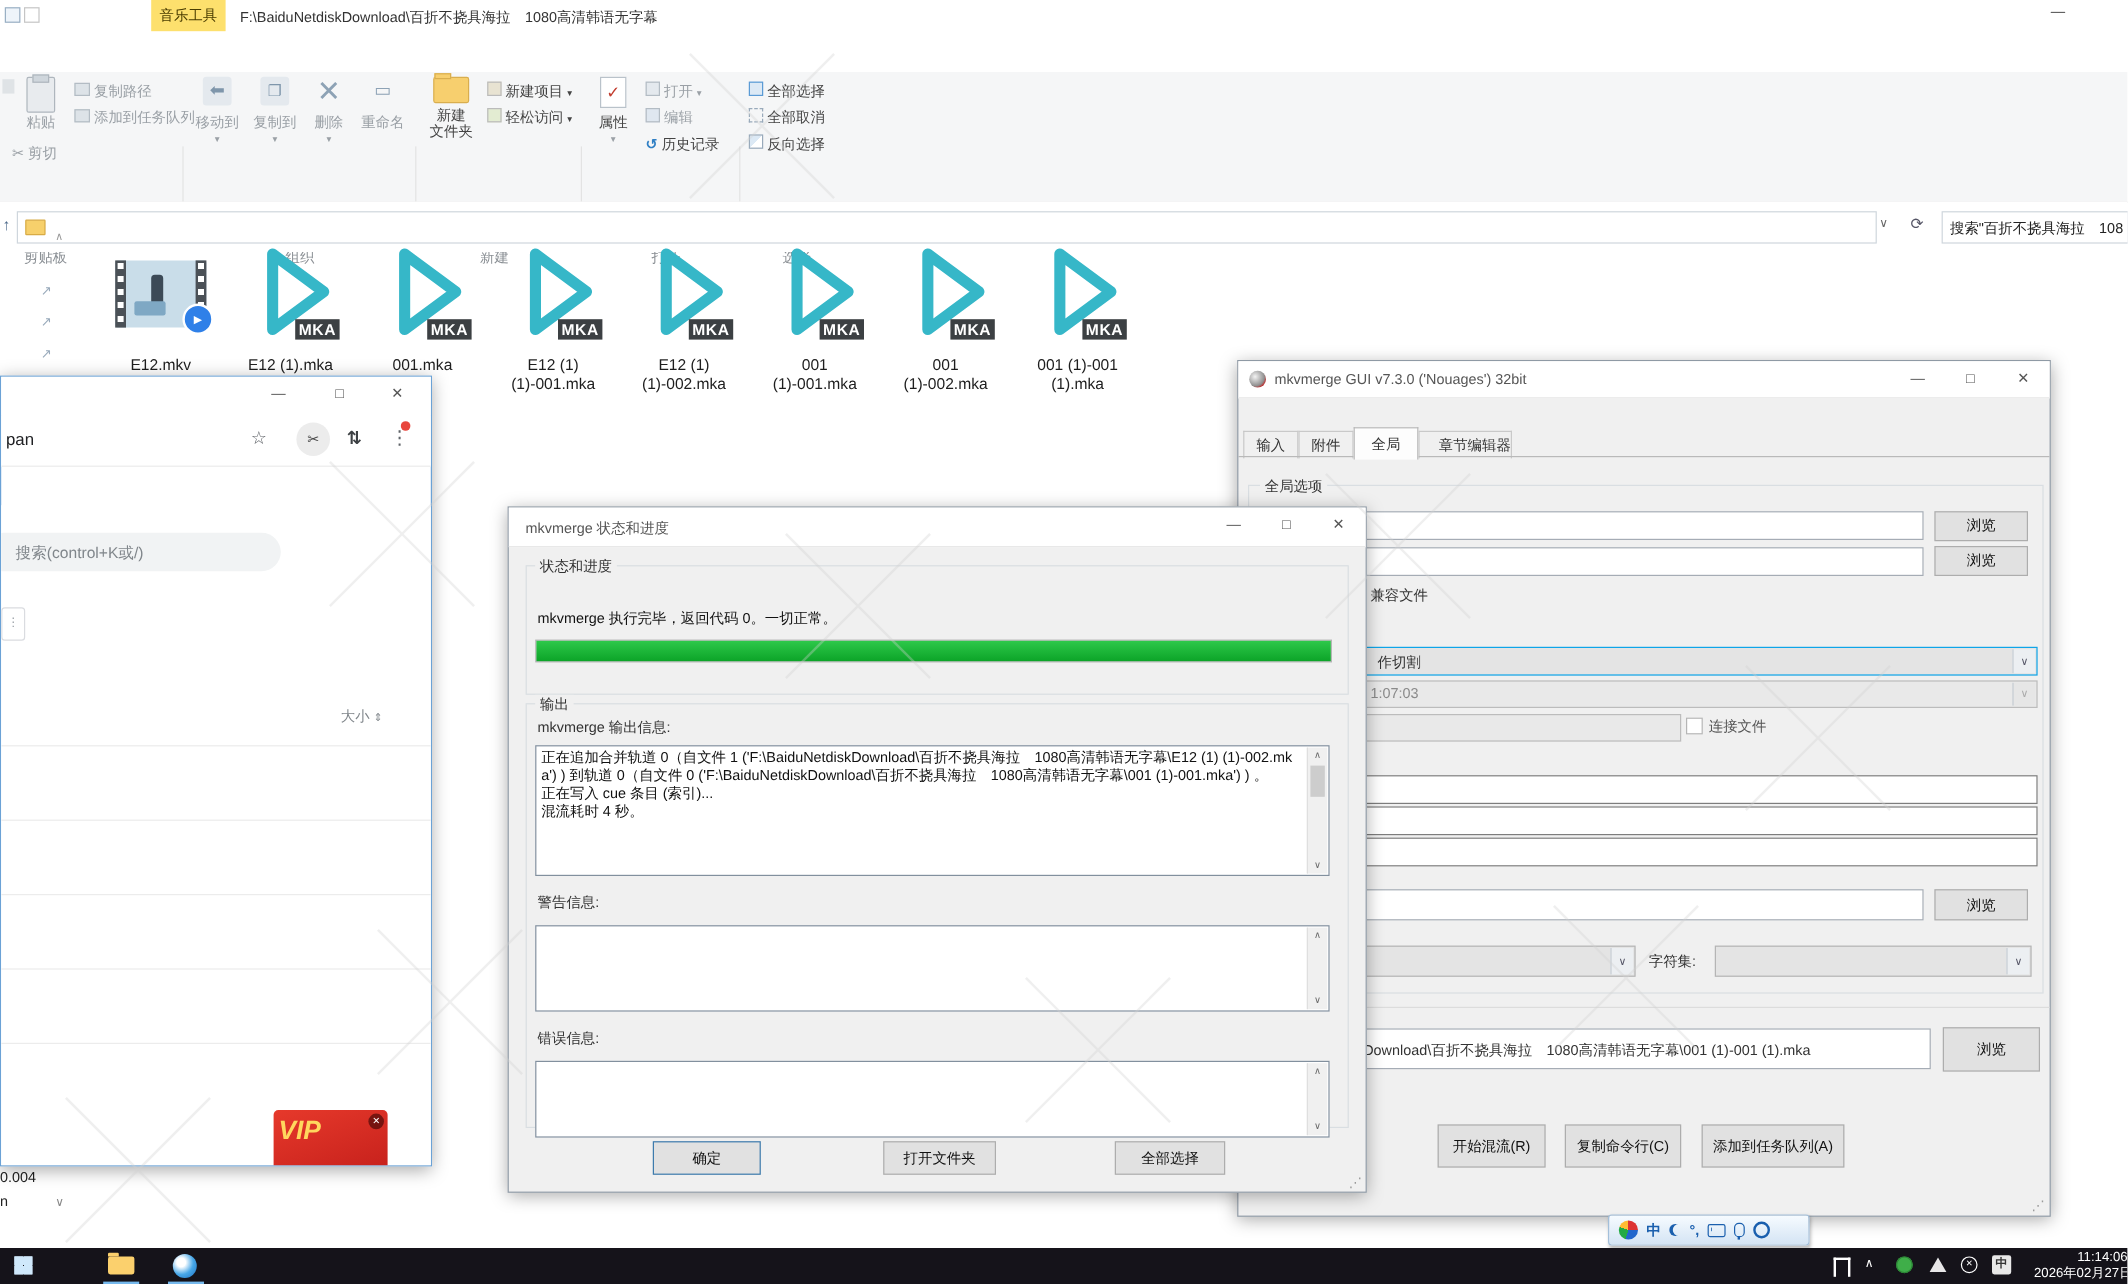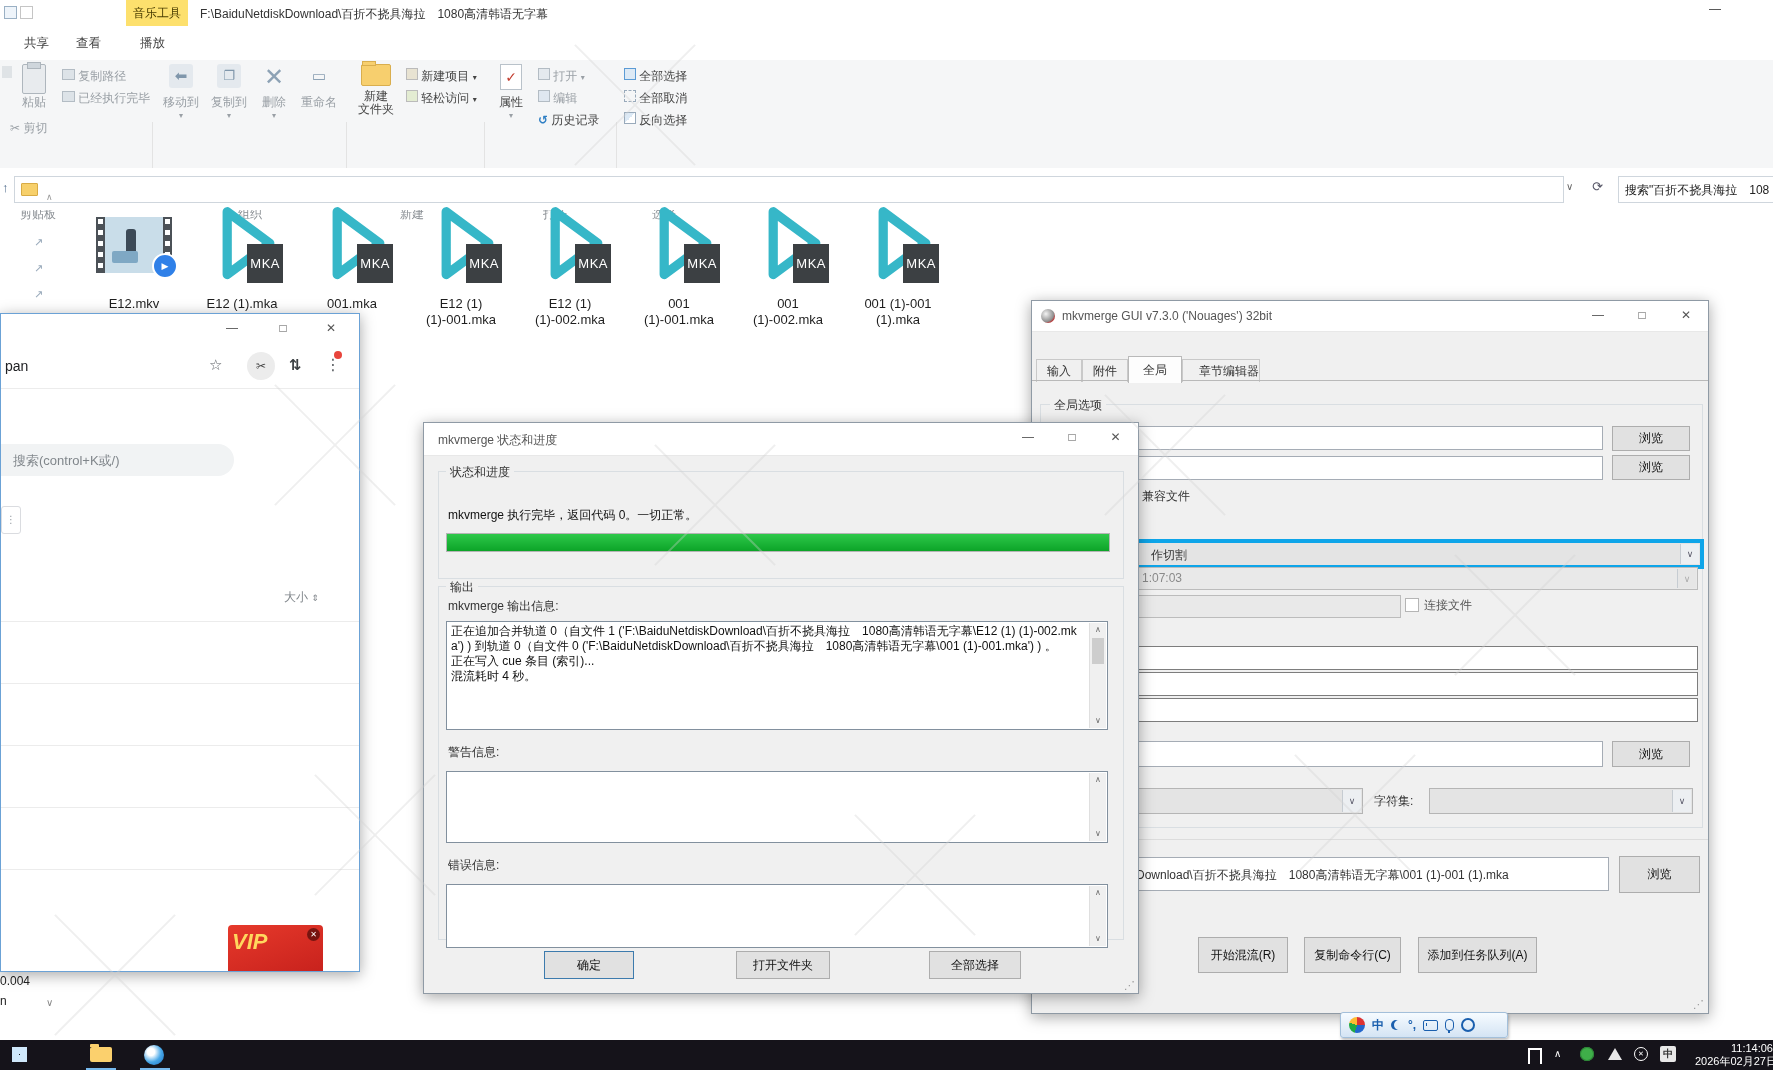--- a/index.html
+++ b/index.html
@@ -23,21 +23,21 @@
   
   .etab{position:absolute;font-size:12.5px;color:#444;white-space:nowrap}
   .ritem{position:absolute;font-size:12px;color:#9aa0a6;white-space:nowrap}
   .ritem.en{color:#444}
   .rgrp{position:absolute;top:146px;font-size:12px;color:#8a8f94;text-align:center}
   .rsep{position:absolute;top:62px;height:80px;width:1px;background:#e3e3e3}
   .crumb{font-size:12px;color:#333;white-space:nowrap}
   .tile{position:absolute;top:199px;width:96px;height:134px;text-align:center;cursor:default}
   .fname{position:absolute;top:97px;left:0;right:0;font-size:13px;color:#1e1e1e;line-height:16px}
   .mkaicon{position:absolute;left:11px;top:2px;width:74px;height:88px}
-  .mkabadge{position:absolute;right:-4px;bottom:6px;background:#3c4043;color:#fff;font-size:13px;font-weight:normal;padding:12px 3px;letter-spacing:.5px}
+  .mkabadge{position:absolute;right:-4px;bottom:6px;background:#3c4043;color:#fff;font-size:13px;font-weight:bold;padding:1px 3px;letter-spacing:.5px}
   .vthumb{position:absolute;left:10px;top:18px;width:76px;height:56px;background:#c9dde9;border-radius:2px;overflow:visible}
   .strip{position:absolute;top:0;bottom:0;width:9px;background:#4b5157}
   .holes{position:absolute;top:2px;bottom:2px;left:2px;width:5px;background:repeating-linear-gradient(180deg,#fff 0 5px,rgba(0,0,0,0) 5px 11px)}
   .pplay{position:absolute;right:-6px;bottom:-6px;width:22px;height:22px;border-radius:50%;background:#2f80e8;border:2px solid #fff;color:#fff;font-size:9px;line-height:22px;text-align:center}
   
   .wm{position:absolute;width:150px;height:150px;opacity:.35;pointer-events:none;z-index:40}
   .wm::before,.wm::after{content:"";position:absolute;left:74px;top:-10px;height:170px;width:2px;background:#d2d2d2}
   .wm::before{transform:rotate(45deg)}
   .wm::after{transform:rotate(-45deg)}
   
@@ -59,38 +59,33 @@
   <div class="abs" style="left:0;top:0;width:1773px;height:1040px;background:#fff;z-index:1">
 
     <div class="abs" style="left:0;top:0;right:0;height:26px;background:#fff">
       <div class="abs" style="left:4px;top:6px;width:11px;height:11px;border:1px solid #9ab0c4;background:#eef4fa"></div>
       <div class="abs" style="left:20px;top:6px;width:11px;height:11px;border:1px solid #c5c5c5"></div>
       <div class="abs" style="left:126px;top:0;width:62px;height:26px;background:#fde06d;text-align:center;line-height:26px;color:#4a3c00;font-size:12px">音乐工具</div>
       <div class="ttext" style="left:200px;top:6px;color:#333">F:\BaiduNetdiskDownload\百折不挠具海拉　1080高清韩语无字幕</div>
       <div class="abs" style="left:1700px;top:2px;width:30px;height:20px;text-align:center;color:#444">—</div>
     </div>
 
-    <div class="abs" style="left:0;top:26px;right:0;height:34px;background:#fff">
-      <div class="etab" style="left:24px;top:9px">共享</div>
-      <div class="etab" style="left:76px;top:9px">查看</div>
-      <div class="etab" style="left:140px;top:9px">播放</div>
-    </div>
 
     <div class="abs" style="left:0;top:60px;right:0;height:108px;background:#f5f6f7;border-bottom:1px solid #e1e1e1">
       <div class="abs" style="left:2px;top:6px;width:10px;height:12px;background:#dfe3e6"></div>
 
       <div class="ritem" style="left:8px;top:4px;width:52px;text-align:center">
         <div style="width:22px;height:28px;margin:0 auto;background:#e8ebee;border:1px solid #aeb6bd;border-radius:2px;position:relative">
             <div style="position:absolute;left:4px;top:-3px;width:12px;height:5px;background:#cfd6dc;border:1px solid #aeb6bd"></div>
           </div>
         <div>粘贴</div>
       </div>
       <div class="ritem" style="left:10px;top:60px"><span>✂</span> <span>剪切</span></div>
       <div class="ritem" style="left:62px;top:8px"><span style="display:inline-block;width:11px;height:9px;background:#dde3e8;border:1px solid #b3bcc4"></span> <span>复制路径</span></div>
-      <div class="ritem" style="left:62px;top:30px"><span style="display:inline-block;width:11px;height:9px;background:#dde3e8;border:1px solid #b3bcc4"></span> <span>已经执行完毕</span></div>
+      <div class="ritem" style="left:62px;top:30px"><span style="display:inline-block;width:11px;height:9px;background:#dde3e8;border:1px solid #b3bcc4"></span> <span>添加到任务队列</span></div>
       <div class="rsep" style="left:152px"></div>
 
       <div class="ritem" style="left:158px;top:4px;width:46px;text-align:center">
         <div style="width:24px;height:24px;margin:0 auto;background:#e4e9ee;border-radius:3px;color:#7f96ab;font-size:15px;line-height:24px">⬅</div>
         <div style="margin-top:6px">移动到</div>
         <div style="font-size:8px;color:#9aa0a6">▾</div>
       </div>
       <div class="ritem" style="left:206px;top:4px;width:46px;text-align:center">
         <div style="width:24px;height:24px;margin:0 auto;background:#e4e9ee;border-radius:3px;color:#7f96ab;font-size:13px;line-height:24px">❐</div>
         <div style="margin-top:6px">复制到</div>
@@ -306,21 +301,21 @@
     <div class="abs" style="left:16px;top:129px;white-space:nowrap">文件/剪辑标题:</div>
     <div class="input" style="left:103px;top:125px;width:466px;height:22px"></div>
     <div class="btn" style="left:580px;top:125px;width:76px;height:23px">浏览</div>
 
     <div class="input" style="left:12px;top:155px;width:557px;height:22px"></div>
     <div class="btn" style="left:580px;top:154px;width:76px;height:23px">浏览</div>
 
     <div class="abs" style="left:91px;top:188px;width:12px;height:12px;background:#fff;border:1px solid #8f9aa5"></div>
     <div class="abs" style="left:110px;top:187px;white-space:nowrap">兼容文件</div>
 
-    <div class="abs" style="left:12px;top:238px;width:652px;height:22px;background:#e4e4e4;border:4px solid #0ea5e9">
+    <div class="abs" style="left:12px;top:238px;width:652px;height:22px;background:#e4e4e4;border:1px solid #0ea5e9">
       <span class="abs" style="left:103px;top:4px;white-space:nowrap">作切割</span>
       <span class="combo-dd">∨</span>
     </div>
     <div class="ginput" style="left:12px;top:266px;width:652px;height:21px">
       <span class="abs" style="left:97px;top:3px;white-space:nowrap;color:#8a8a8a">1:07:03</span>
       <span class="combo-dd" style="background:#e6e6e6;color:#aaa">∨</span>
     </div>
     <div class="ginput" style="left:12px;top:294px;width:355px;height:21px"></div>
     <div class="abs" style="left:373px;top:297px;width:12px;height:12px;background:#fff;border:1px solid #b5b5b5"></div>
     <div class="abs" style="left:392px;top:296px;white-space:nowrap;color:#555">连接文件</div>

